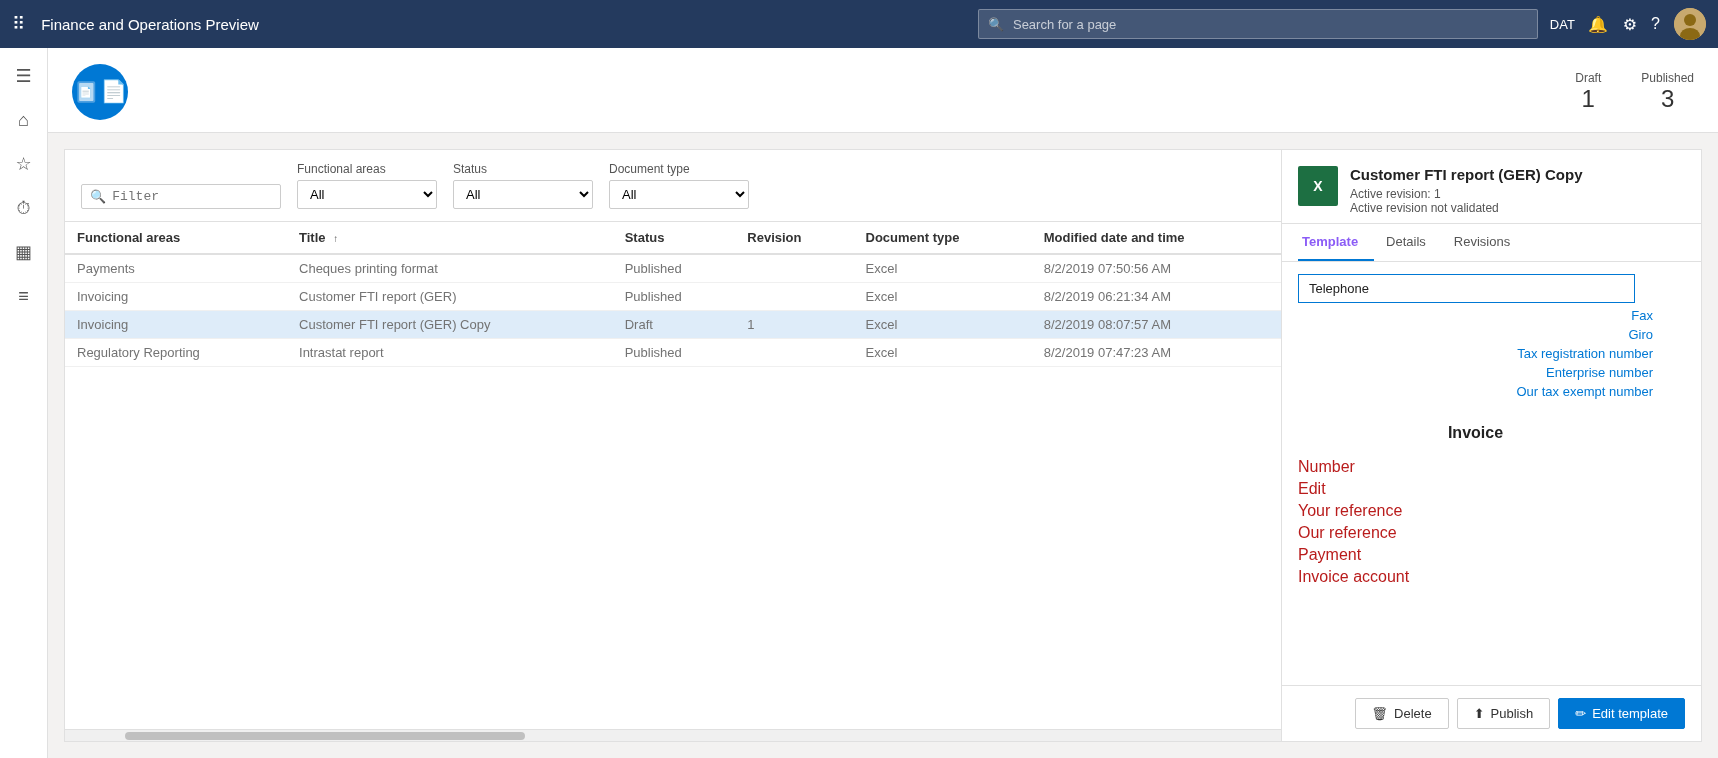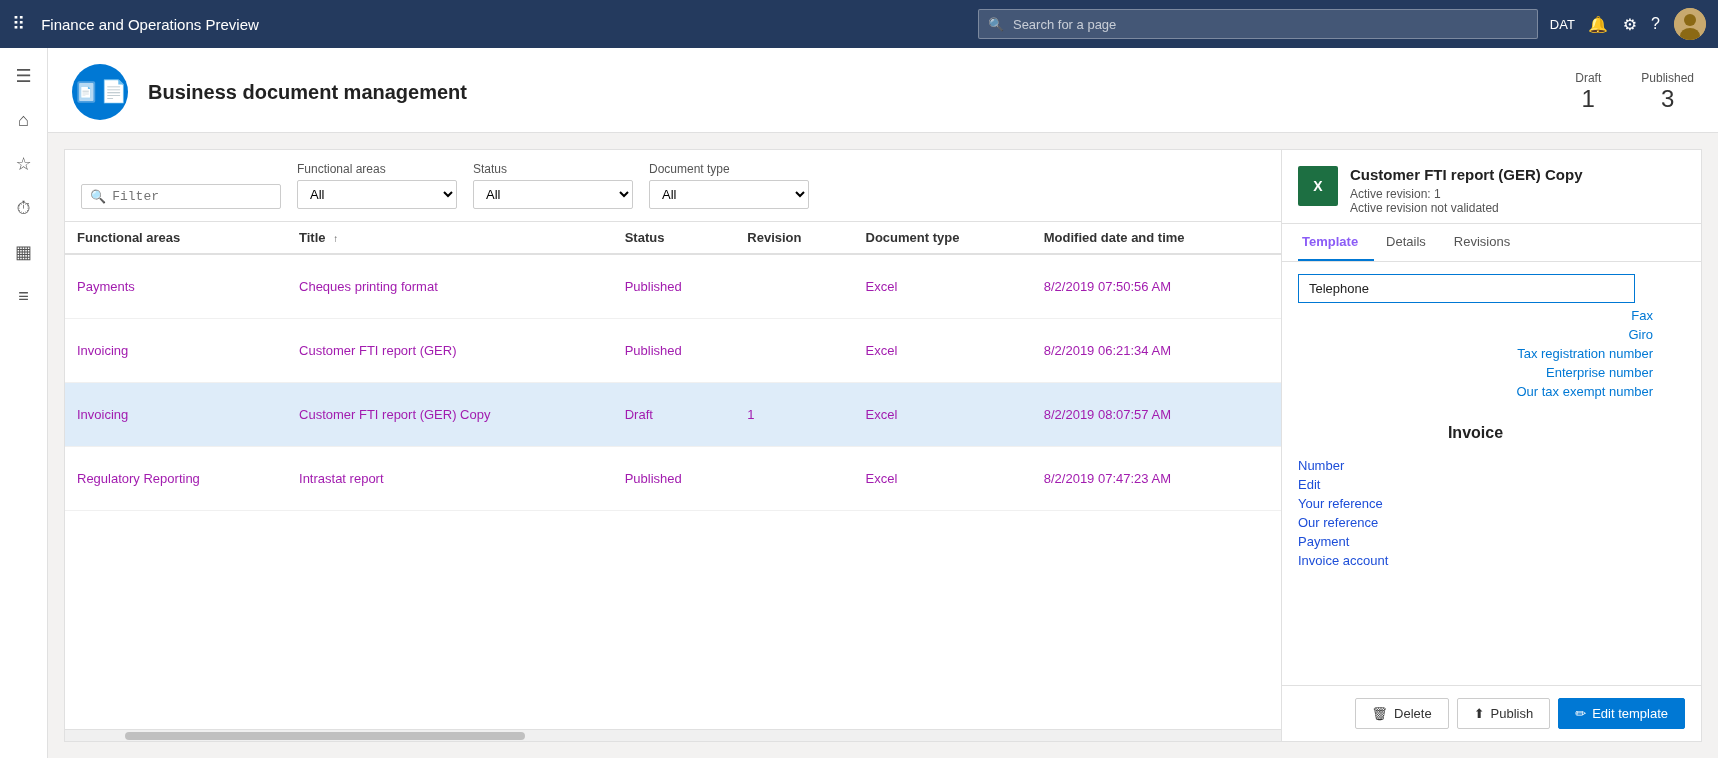--- a/index.html
+++ b/index.html
@@ -140,43 +140,43 @@
       width: 200px;
     }
     .filter-search input {
       border: none; outline: none; font-size: 13px; width: 100%; font-family: Liberation Mono, monospace;
     }
     .filter-select {
       border: 1px solid #ccc;
       border-radius: 2px;
       padding: 5px 8px;
       font-size: 13px;
-      width: 160px;
+      width: 140px;
       background: white;
       cursor: pointer;
     }
 
     
     .data-table { flex: 1; overflow-y: auto; }
     table { width: 100%; border-collapse: collapse; }
     thead th {
       text-align: left;
       padding: 8px 12px;
       border-bottom: 2px solid #e0e0e0;
       font-size: 13px;
       font-weight: 600;
       color: #333;
       background: white;
       position: sticky; top: 0;
     }
     tbody td {
-      padding: 24px 12px;
+      padding: 6px 12px;
       border-bottom: 1px solid #f0f0f0;
       font-size: 13px;
-      color: #a21caf;
+      color: #737373;
     }
     tbody tr.selected { background: #deecf9; }
 
     
     .sort-arrow { font-size: 10px; margin-left: 4px; color: #555; }
 
     
     .hscroll-bar {
       height: 12px;
       background: #f0f0f0;
@@ -283,22 +283,22 @@
       color: #222;
       margin: 24px 0 16px 0;
     }
     .invoice-fields {
       padding: 0 16px;
       display: flex;
       flex-direction: column;
       gap: 4px;
     }
     .invoice-field {
-      font-size: 13px;
-      color: #1d4ed8;
+      font-size: 16px;
+      color: #b91c1c;
     }
 
     
     .detail-actions {
       padding: 12px 16px;
       display: flex;
       gap: 8px;
       justify-content: flex-end;
       border-top: 1px solid #e0e0e0;
       background: white;
@@ -361,21 +361,20 @@
 
     <div class="page-header">
       <div class="page-icon">
         <svg width="32" height="32" viewBox="0 0 32 32" fill="white">
           <rect x="6" y="4" width="20" height="24" rx="2" fill="white" opacity="0.3"></rect>
           <rect x="8" y="6" width="16" height="20" rx="1" fill="white" opacity="0.6"></rect>
           <text x="16" y="20" text-anchor="middle" font-size="12" fill="white" font-weight="bold">📄</text>
         </svg>
         <span style="font-size:22px;">📄</span>
       </div>
-      <span class="page-title">Business document management</span>
       <div class="page-stats">
         <div class="stat-item">
           <div class="stat-label">Draft</div>
           <div class="stat-value">1</div>
         </div>
         <div class="stat-item">
           <div class="stat-label">Published</div>
           <div class="stat-value">3</div>
         </div>
       </div>

